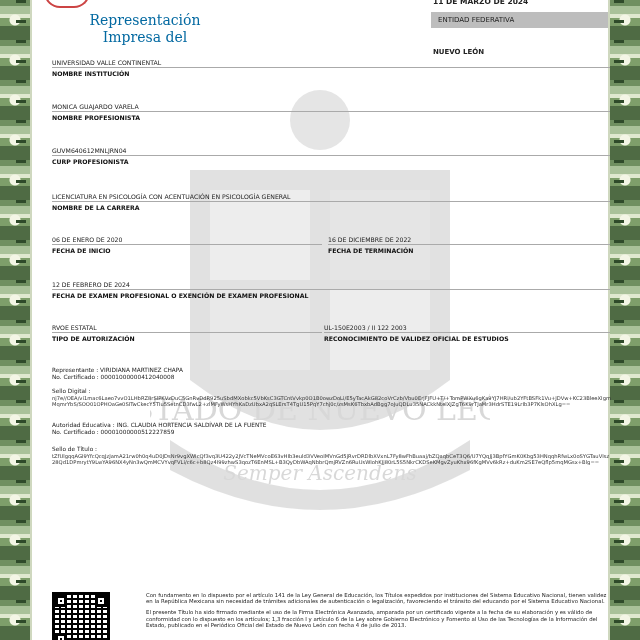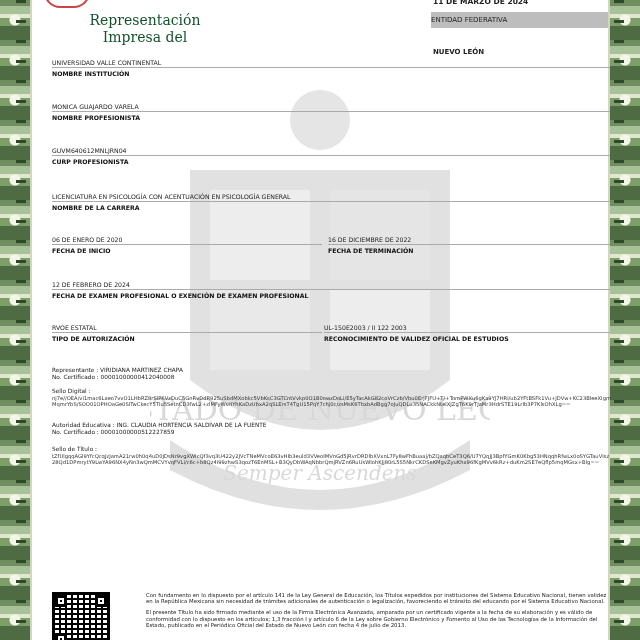--- a/index.html
+++ b/index.html
@@ -31,30 +31,30 @@
 
     .watermark {
       position: absolute; left: 150px; top: 80px; width: 340px; height: 450px;
       opacity: 0.25;
     }
 
     .header-title {
       position: absolute; left: 60px; top: 12px; width: 170px;
       text-align: center;
       font-family: "DejaVu Serif", serif; font-size: 14px; line-height: 17px;
-      color: #14532d;
+      color: #0369a1;
     }
     .header-date {
       position: absolute; left: 433px; top: -3px;
       font-size: 7.5px; font-weight: bold; color: #222;
     }
     .entidad-label {
       position: absolute; left: 431px; top: 12px; width: 177px; height: 16px;
       background: #bdbdbd;
-      font-size: 7px; line-height: 16px; padding-left: 0; box-sizing: border-box;
+      font-size: 7px; line-height: 16px; padding-left: 7px; box-sizing: border-box;
     }
     .entidad-value {
       position: absolute; left: 433px; top: 48px;
       font-size: 7px; font-weight: bold;
     }
 
     .field { position: absolute; }
     .field .value {
       font-size: 6.2px; color: #222; height: 9px; line-height: 9px;
       white-space: nowrap;

